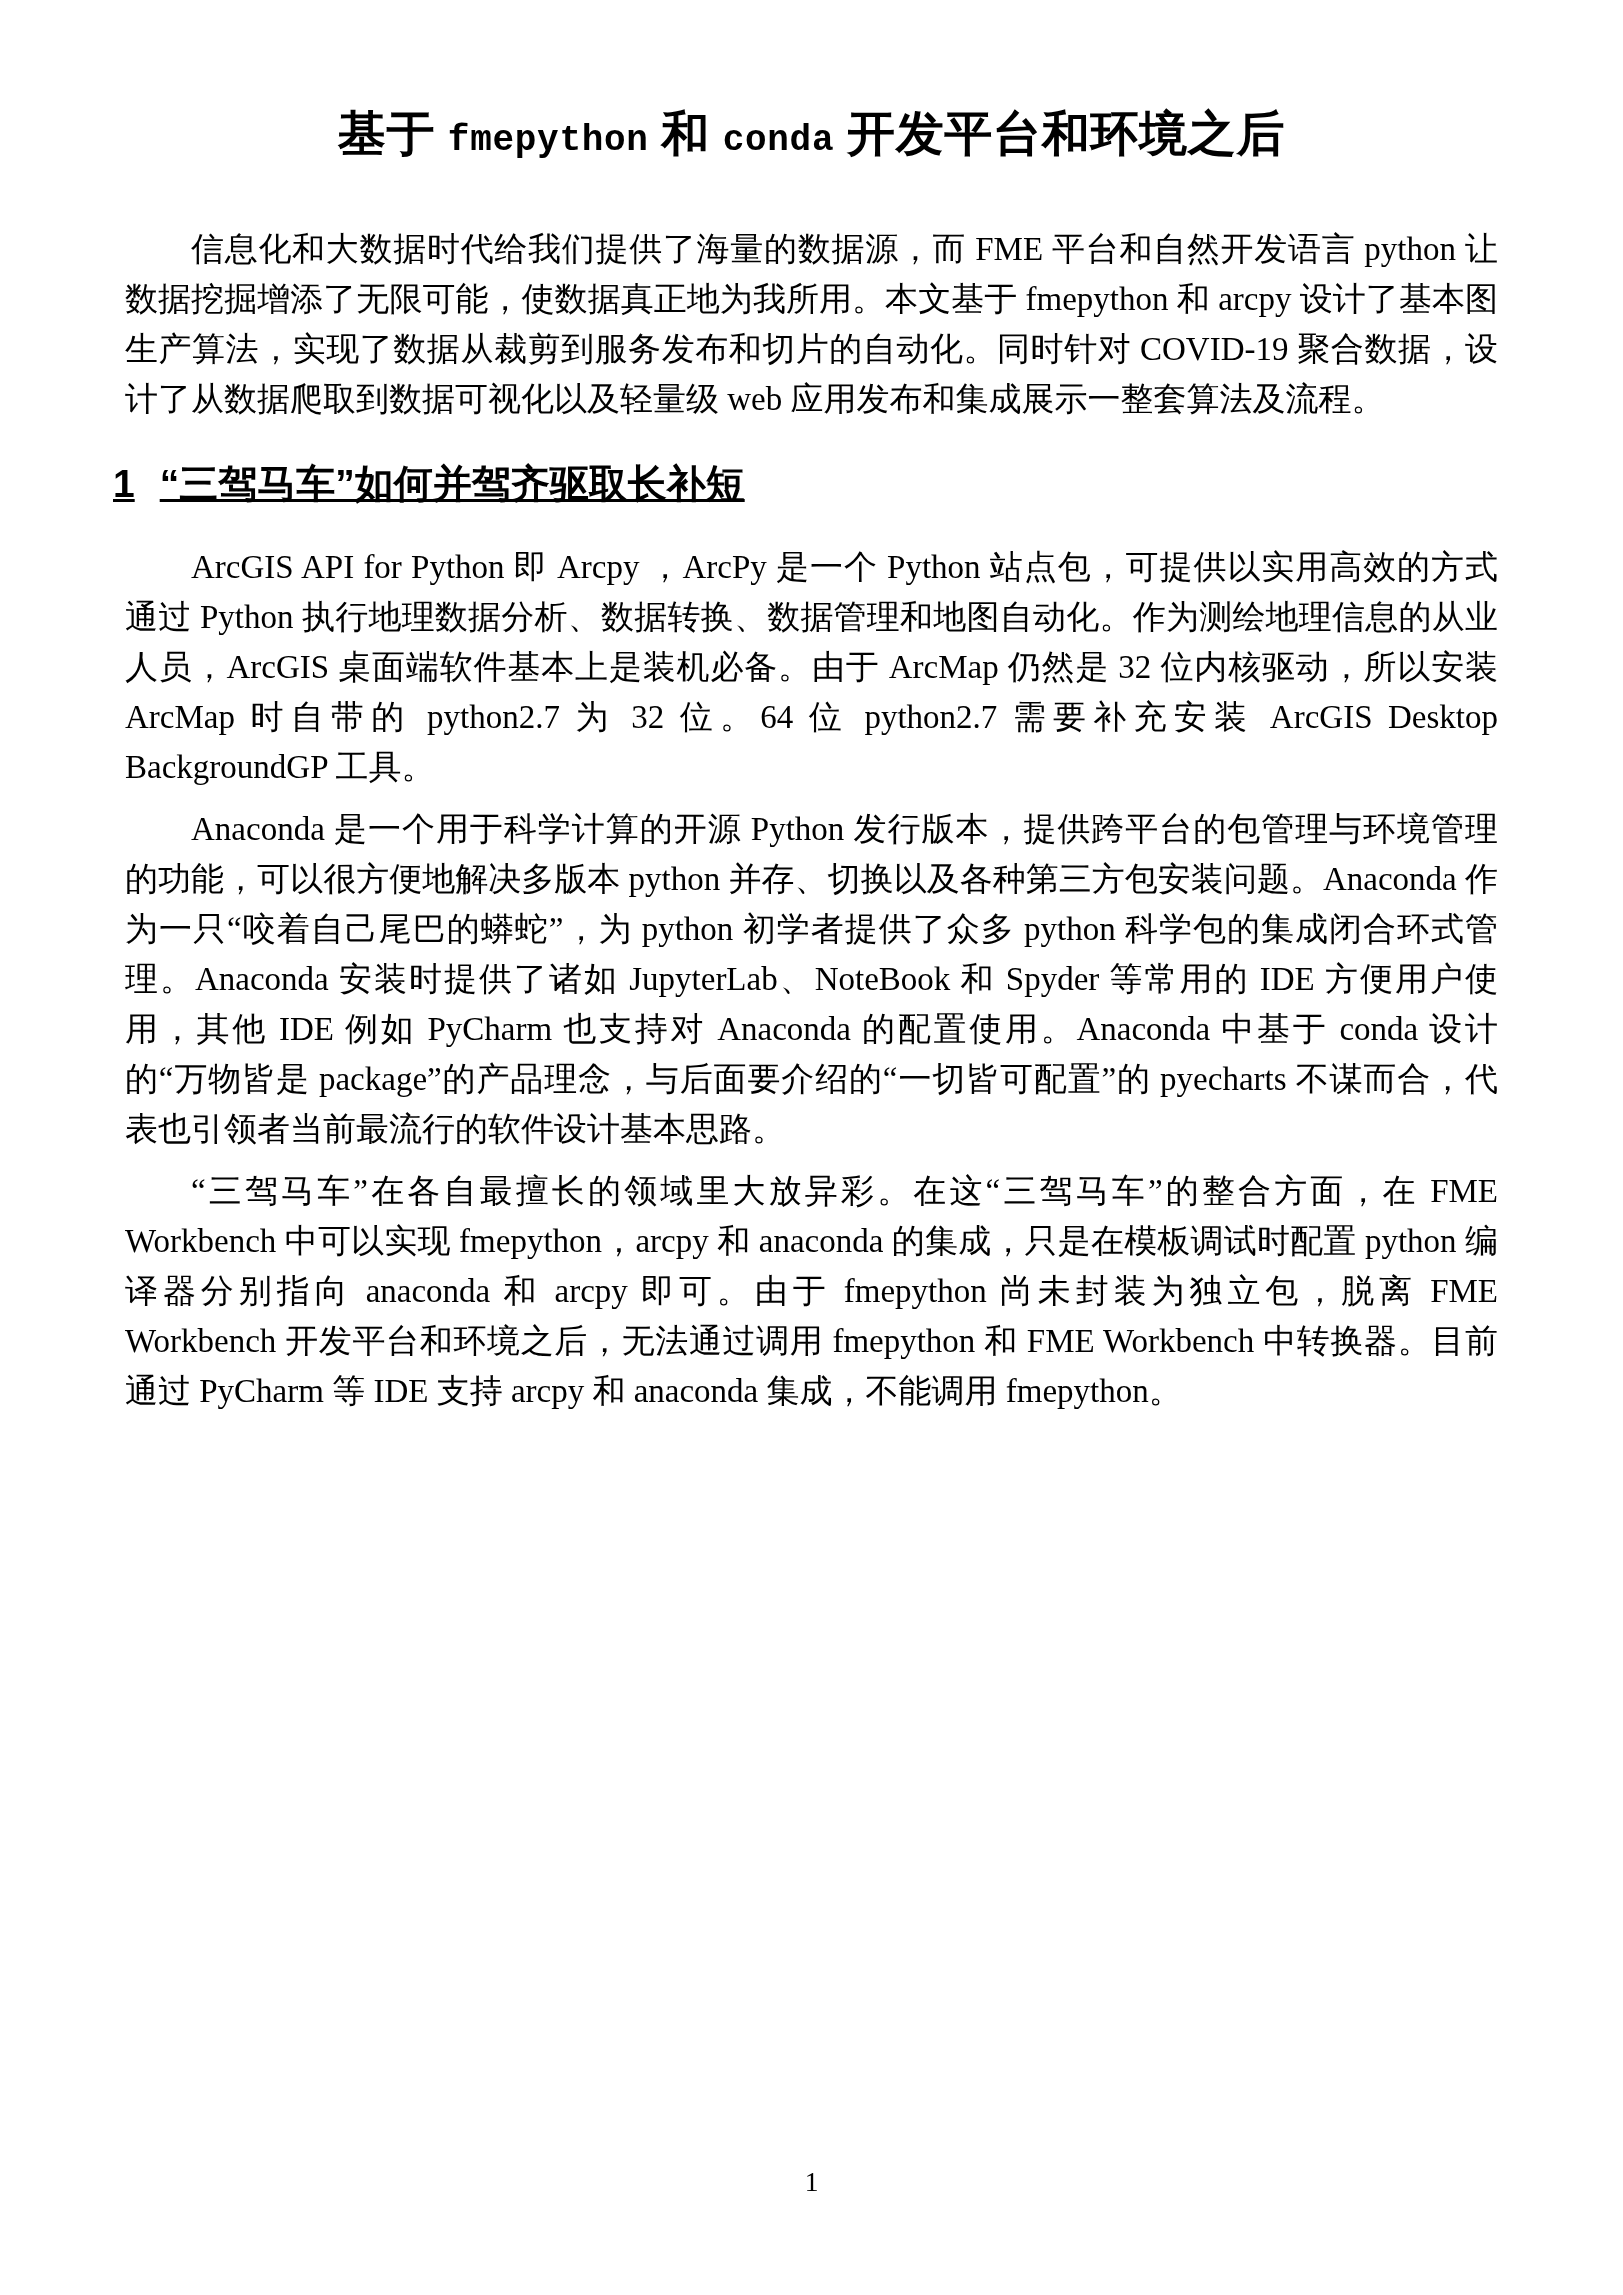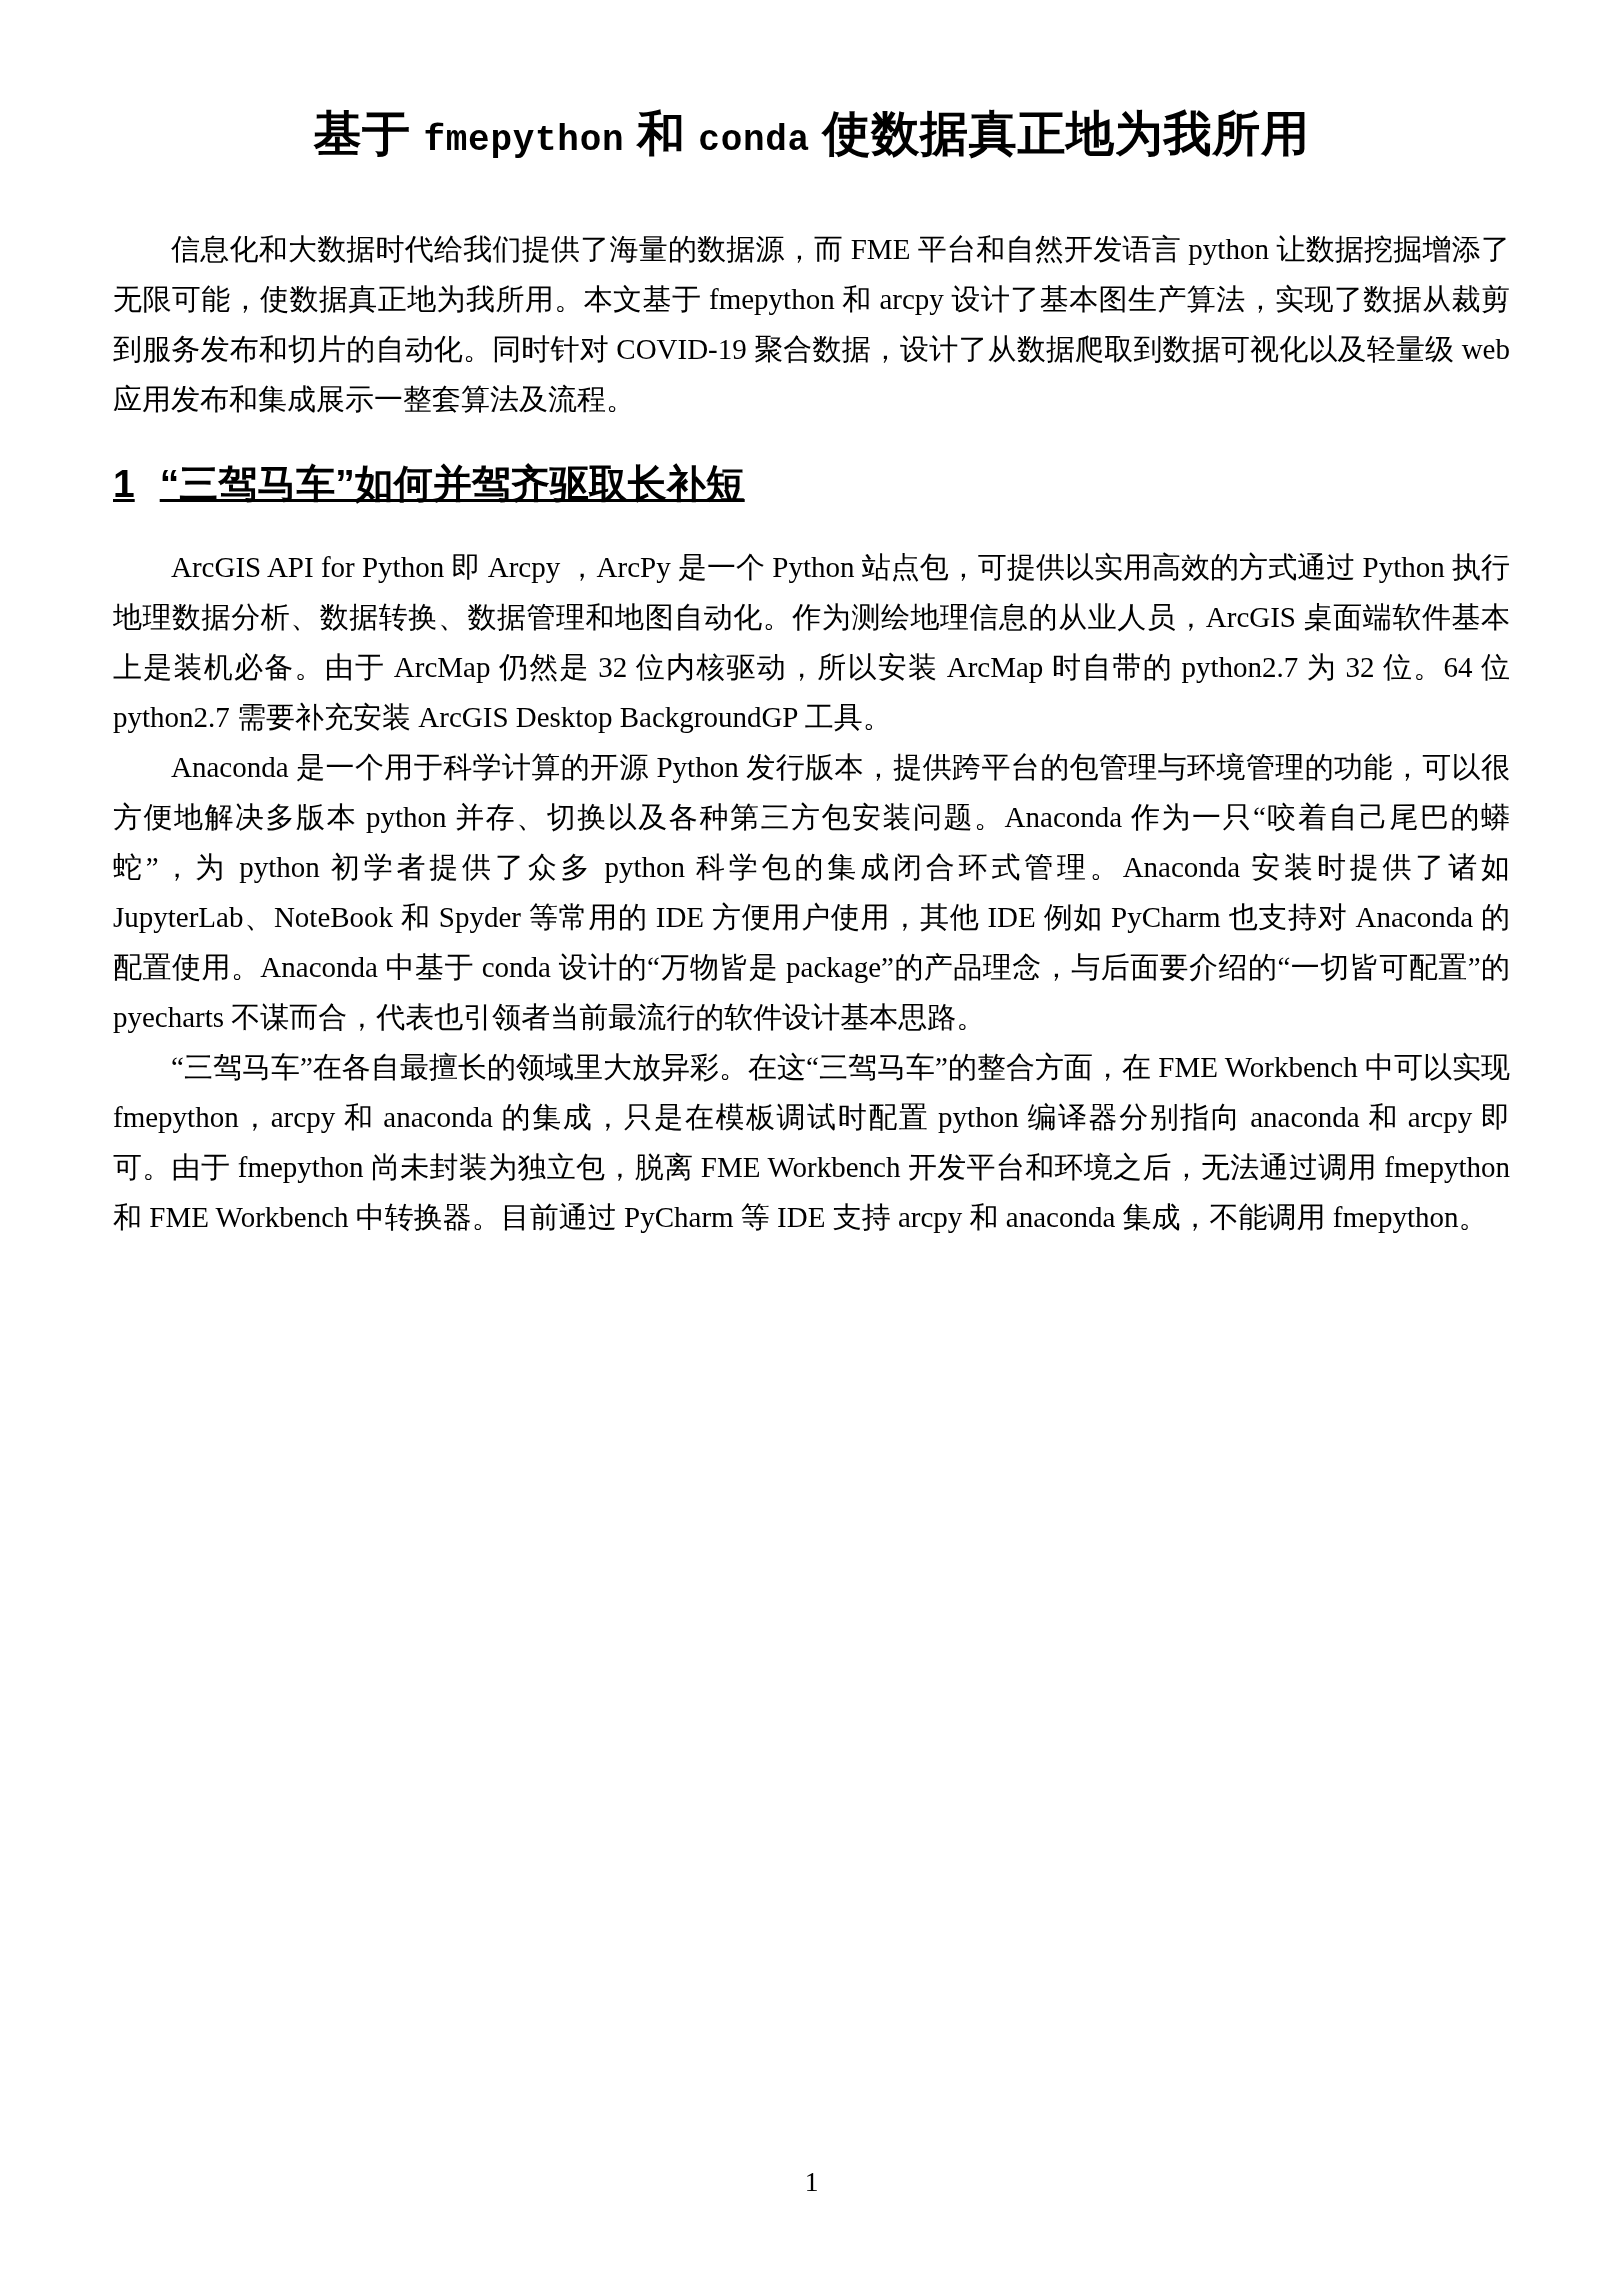--- a/index.html
+++ b/index.html
@@ -44,43 +44,43 @@
   }
   .section-heading {
     margin: 37px 0 34px 0;
     font-size: 39px;
     text-decoration: underline;
   }
   .sec-num {
     margin-right: 25px;
   }
   p.body-text {
-    font-size: 29px;
+    font-size: 33px;
     line-height: 50px;
-    margin: 0;
+    margin: 12px;
     text-indent: 2em;
     text-align: justify;
     font-family: "Liberation Serif", "DejaVu Serif", serif;
   }
   .page-number {
     position: absolute;
     bottom: 97px;
     left: 0;
     right: 0;
     text-align: center;
     font-size: 27.5px;
     font-family: "Liberation Serif", "DejaVu Serif", serif;
   }
 </style>
 </head>
 <body>
 
 <div class="page">
 
-  <h1 class="doc-title"><span>基于 </span><span class="mono">fmepython</span><span> 和 </span><span class="mono">conda</span><span> 使数据真正地为我所用</span></h1>
+  <h1 class="doc-title"><span>基于 </span><span class="mono">fmepython</span><span> 和 </span><span class="mono">conda</span><span> 开发平台和环境之后</span></h1>
 
 
   <p class="body-text">信息化和大数据时代给我们提供了海量的数据源，而 FME 平台和自然开发语言 python 让数据挖掘增添了无限可能，使数据真正地为我所用。本文基于 fmepython 和 arcpy 设计了基本图生产算法，实现了数据从裁剪到服务发布和切片的自动化。同时针对 COVID-19 聚合数据，设计了从数据爬取到数据可视化以及轻量级 web 应用发布和集成展示一整套算法及流程。</p>
 
   <h2 class="heading section-heading"><span class="sec-num">1</span><span>“三驾马车”如何并驾齐驱取长补短</span></h2>
 
   <p class="body-text">ArcGIS API for Python 即 Arcpy ，ArcPy 是一个 Python 站点包，可提供以实用高效的方式通过 Python 执行地理数据分析、数据转换、数据管理和地图自动化。作为测绘地理信息的从业人员，ArcGIS 桌面端软件基本上是装机必备。由于 ArcMap 仍然是 32 位内核驱动，所以安装 ArcMap 时自带的 python2.7 为 32 位。64 位 python2.7 需要补充安装 ArcGIS Desktop BackgroundGP 工具。</p>
   <p class="body-text">Anaconda 是一个用于科学计算的开源 Python 发行版本，提供跨平台的包管理与环境管理的功能，可以很方便地解决多版本 python 并存、切换以及各种第三方包安装问题。Anaconda 作为一只“咬着自己尾巴的蟒蛇”，为 python 初学者提供了众多 python 科学包的集成闭合环式管理。Anaconda 安装时提供了诸如 JupyterLab、NoteBook 和 Spyder 等常用的 IDE 方便用户使用，其他 IDE 例如 PyCharm 也支持对 Anaconda 的配置使用。Anaconda 中基于 conda 设计的“万物皆是 package”的产品理念，与后面要介绍的“一切皆可配置”的 pyecharts 不谋而合，代表也引领者当前最流行的软件设计基本思路。</p>
   <p class="body-text">“三驾马车”在各自最擅长的领域里大放异彩。在这“三驾马车”的整合方面，在 FME Workbench 中可以实现 fmepython，arcpy 和 anaconda 的集成，只是在模板调试时配置 python 编译器分别指向 anaconda 和 arcpy 即可。由于 fmepython 尚未封装为独立包，脱离 FME Workbench 开发平台和环境之后，无法通过调用 fmepython 和 FME Workbench 中转换器。目前通过 PyCharm 等 IDE 支持 arcpy 和 anaconda 集成，不能调用 fmepython。</p>
 

